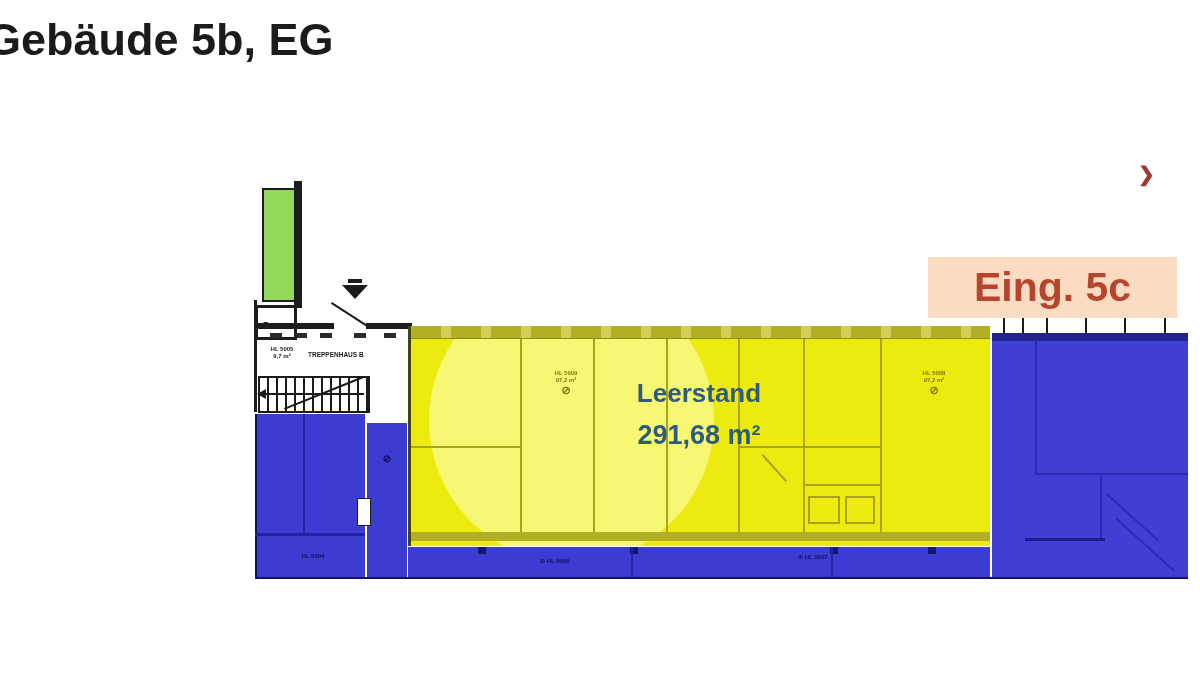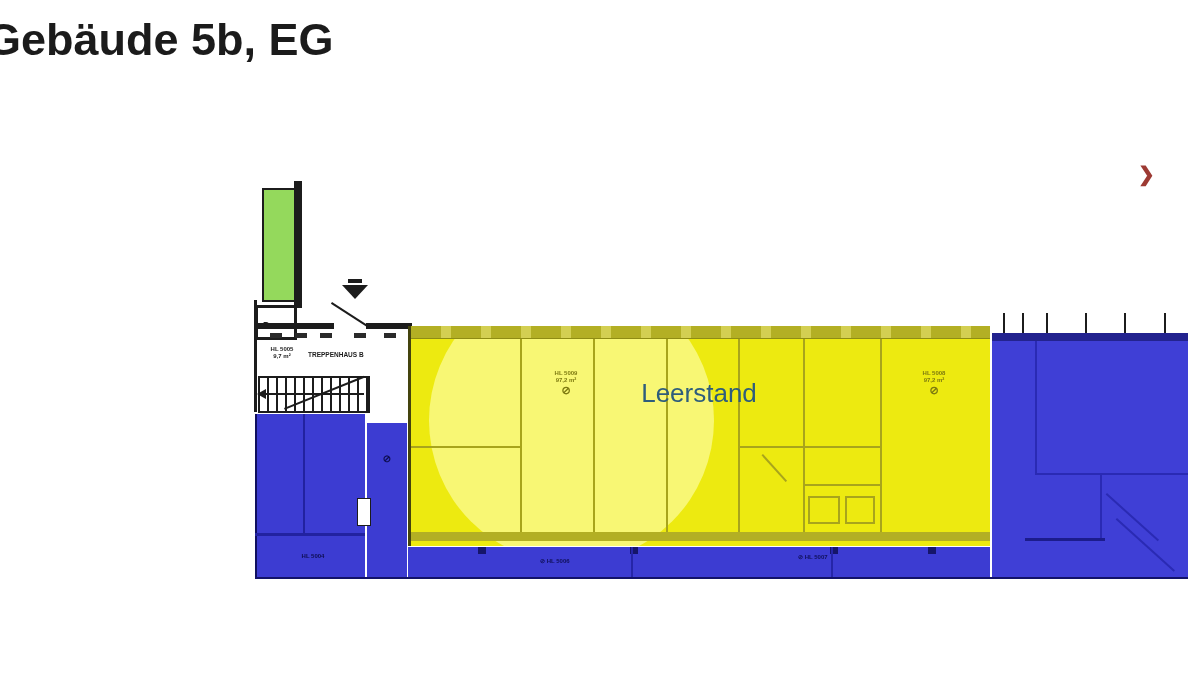--- a/index.html
+++ b/index.html
@@ -62,21 +62,21 @@
   .y-circle{left:18px;top:-48px;width:285px;height:285px;border-radius:50%;background:rgba(255,255,178,0.62);}
   .yv{top:13px;width:2px;height:193px;background:#a8a41c;}
   .yv1{left:109px;} .yv2{left:182px;} .yv3{left:255px;} .yv4{left:327px;} .yv5{left:392px;} .yv6{left:469px;}
   .yh{height:2px;background:#a8a41c;}
   .yh1{left:0;top:120px;width:109px;}
   .yh2{left:327px;top:120px;width:142px;}
   .yr-h{left:392px;top:158px;width:77px;height:2px;background:#a8a41c;}
   .yr-box1{left:397px;top:170px;width:32px;height:28px;border:2px solid #a8a41c;box-sizing:border-box;}
   .yr-box2{left:434px;top:170px;width:30px;height:28px;border:2px solid #a8a41c;box-sizing:border-box;}
   .y-doorswing{left:352px;top:128px;width:36px;height:2px;background:#a8a41c;transform:rotate(48deg);transform-origin:left top;}
-  .leerstand{left:168px;top:52px;width:240px;text-align:center;font-size:26px;font-weight:normal;color:#2e5d7c;}
+  .leerstand{left:168px;top:52px;width:240px;text-align:center;font-size:26px;font-weight:bold;color:#2e5d7c;}
   .y-area{left:158px;top:94px;width:260px;text-align:center;font-size:27px;font-weight:bold;color:#2e5d7c;}
   .ytag{width:70px;text-align:center;font-size:6px;font-weight:bold;color:#7d7a10;line-height:7px;}
   .ytag .sym{font-size:11px;line-height:12px;}
   .ytag-a{left:120px;top:44px;}
   .ytag-b{left:488px;top:44px;}
 
   
   .corridor{left:158px;top:382px;width:582px;height:31px;background:#3c3cd2;}
   .c-sq{top:382px;width:8px;height:7px;background:#15156a;}
   .cs1{left:228px;} .cs2{left:380px;} .cs3{left:580px;} .cs4{left:678px;}
@@ -170,20 +170,21 @@
       <span>HL 5009</span><br>
       <span>97,2 m²</span><br>
       <span class="sym">⊘</span>
     </div>
     <div class="abs ytag ytag-b">
       <span>HL 5008</span><br>
       <span>97,2 m²</span><br>
       <span class="sym">⊘</span>
     </div>
     <div class="abs leerstand">Leerstand</div>
+    <div class="abs y-area">291,68 m²</div>
   </div>
 
   <div class="abs corridor"></div>
   <div class="abs c-sq cs1"></div>
   <div class="abs c-sq cs2"></div>
   <div class="abs c-sq cs3"></div>
   <div class="abs c-sq cs4"></div>
   <div class="abs c-v cv1"></div>
   <div class="abs c-v cv2"></div>
   <div class="abs c-tag c-tag1">⊘ HL 5006</div>
@@ -198,17 +199,18 @@
   <div class="abs br-diag1"></div>
   <div class="abs br-diag2"></div>
 
   <div class="abs tick tk1"></div>
   <div class="abs tick tk2"></div>
   <div class="abs tick tk3"></div>
   <div class="abs tick tk4"></div>
   <div class="abs tick tk5"></div>
   <div class="abs tick tk6"></div>
 
+  <div class="abs eing-label eing5c">Eing. 5c</div>
   <div class="abs down-arrow-stem"></div>
   <div class="abs down-arrow"></div>
 
   <div class="abs bottom-edge"></div>
 </div>
 
 </body></html>

